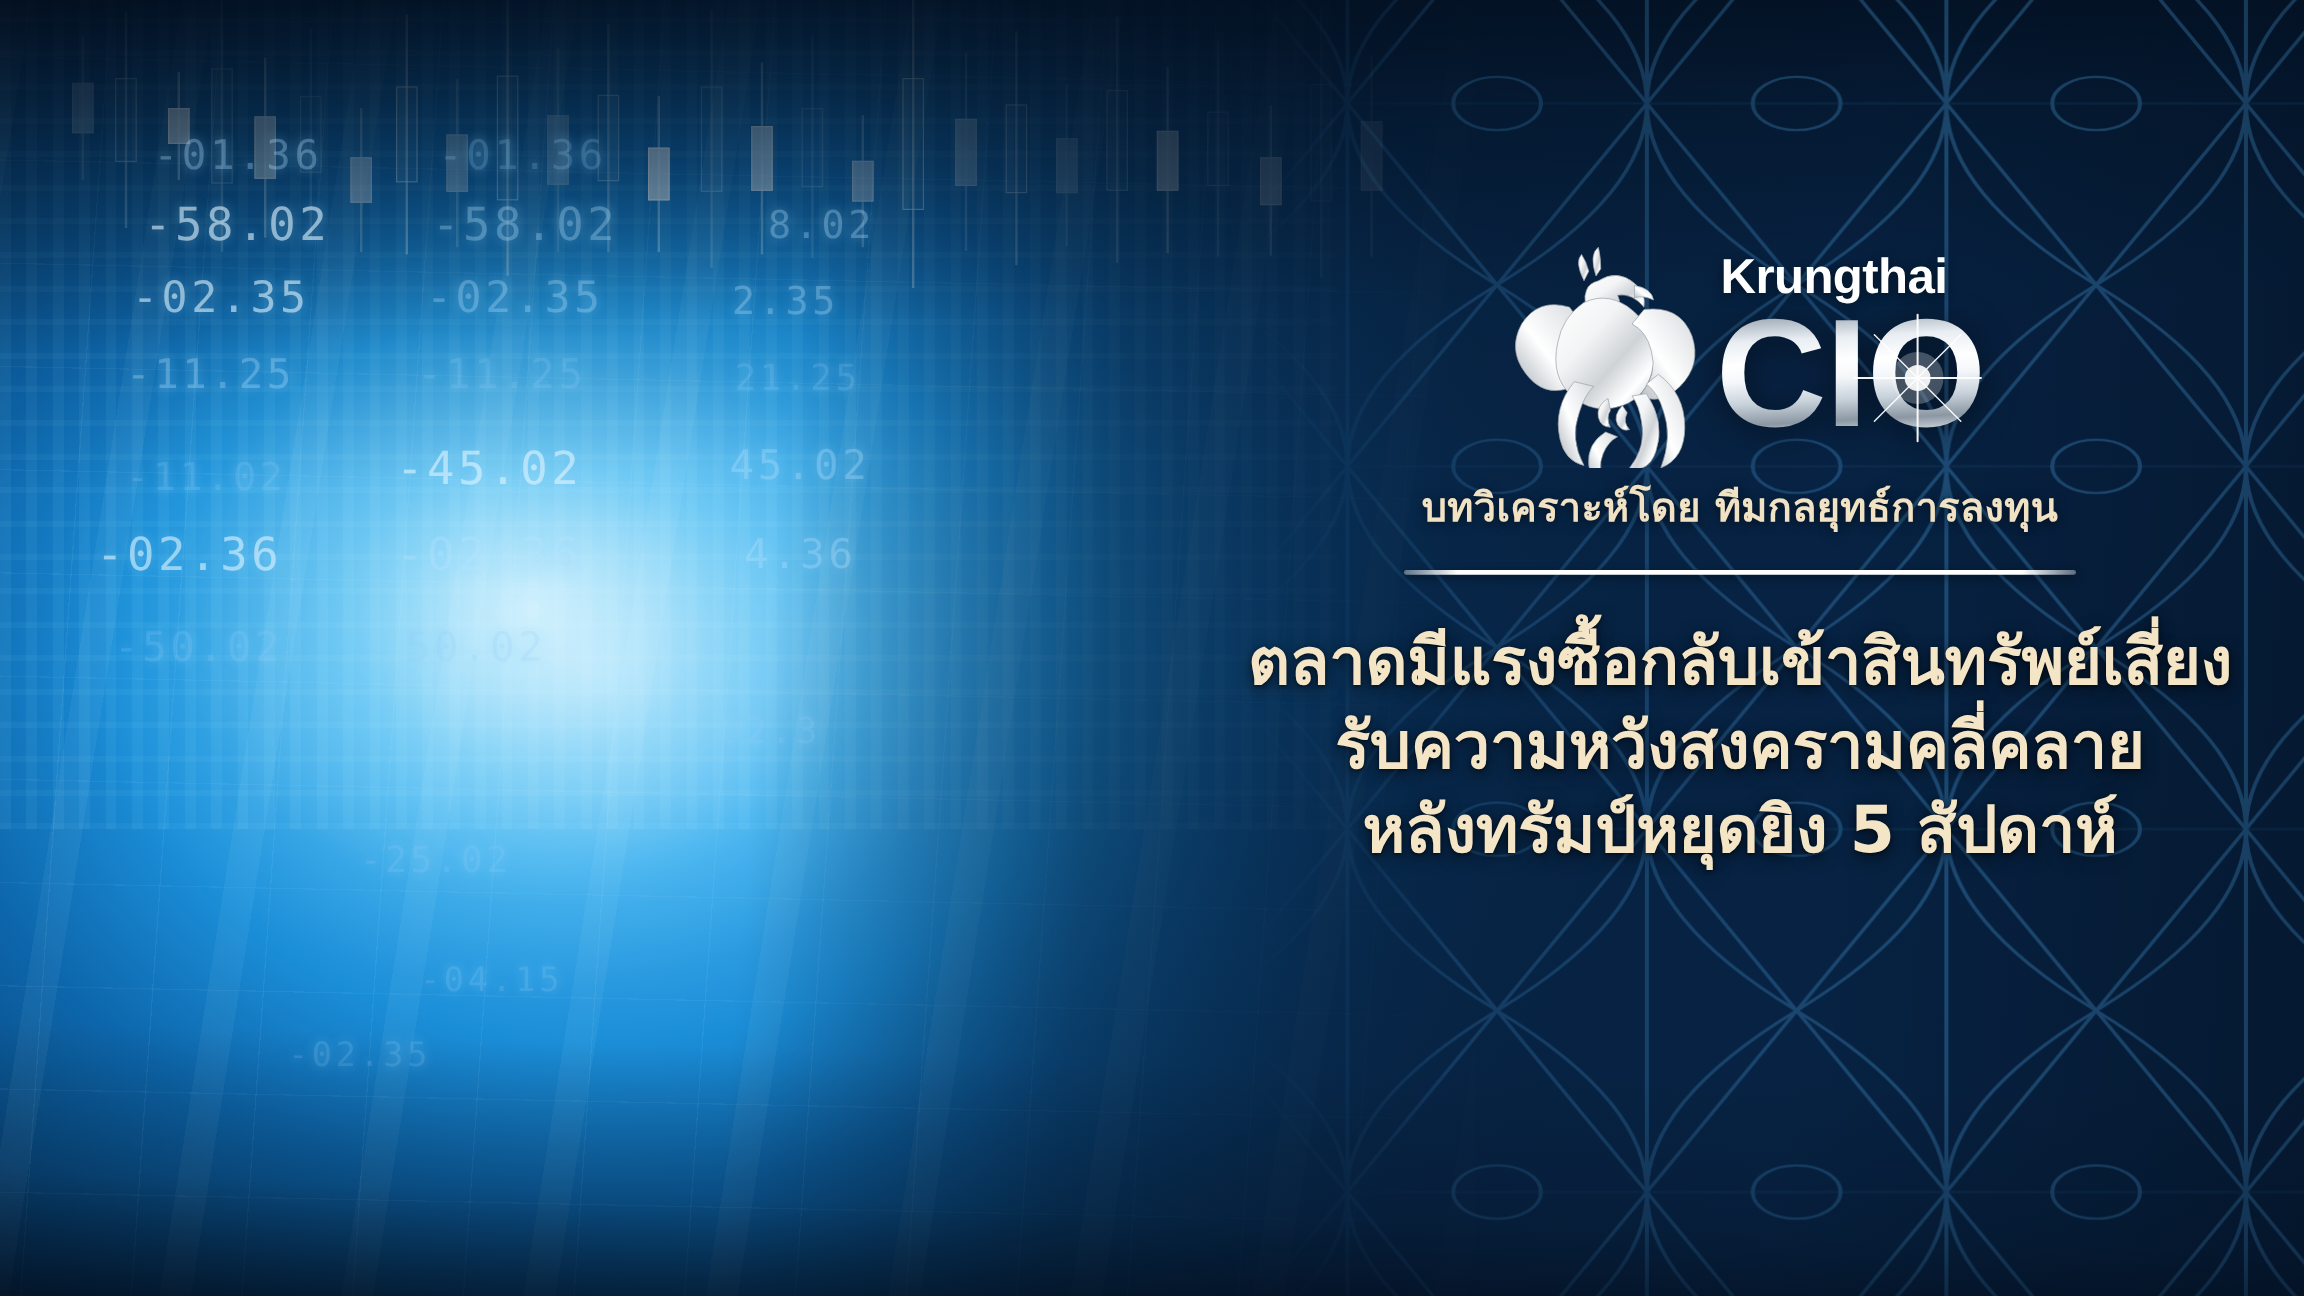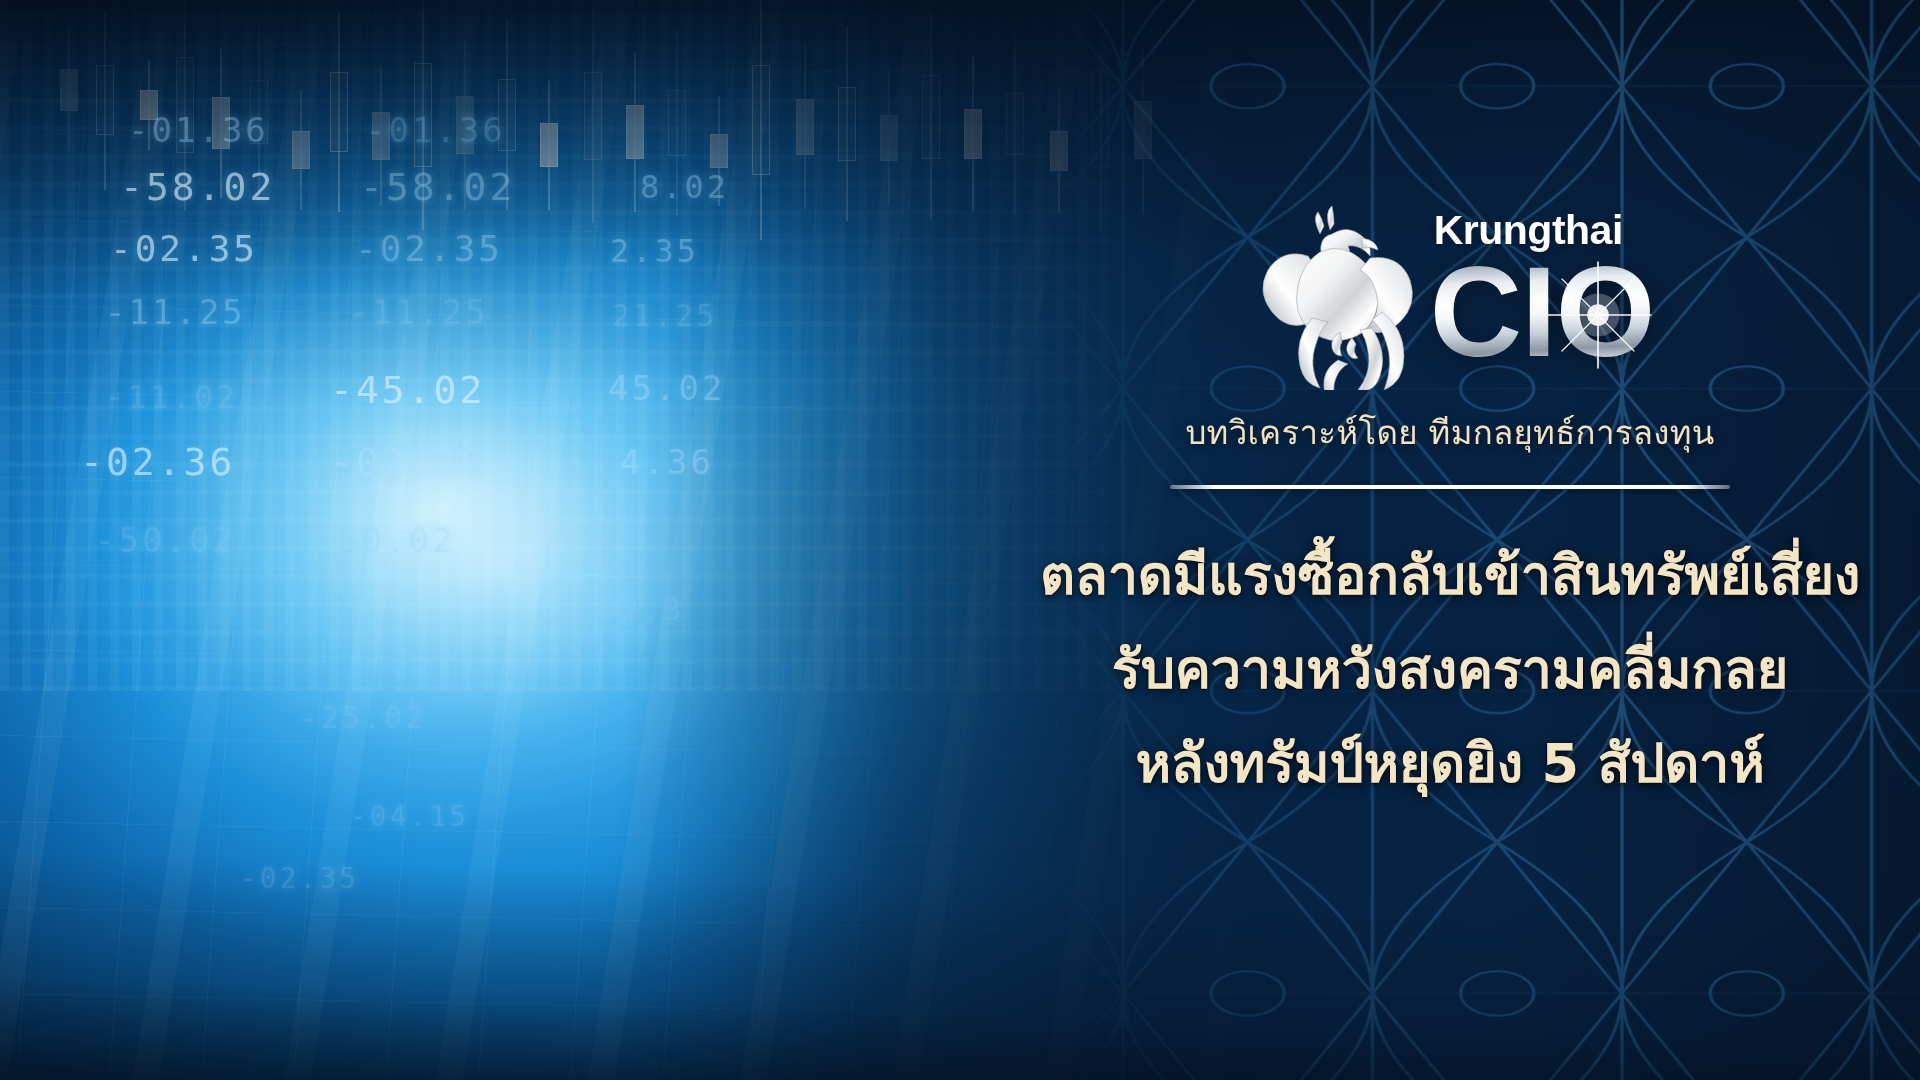--- a/index.html
+++ b/index.html
@@ -134,44 +134,43 @@
     -webkit-text-fill-color:transparent; color:transparent;
     filter:drop-shadow(0 4px 14px rgba(0,0,0,.5));
     position:relative;
   }
   .sparkle {
     position:absolute; right:-4px; top:2px;
     width:120px; height:120px; pointer-events:none;
   }
 
   .subtitle {
-    margin-top:16px;
+    margin-top:6px;
     font-family:"DejaVu Sans", sans-serif;
     font-size:33px;
-    font-weight:400;
+    font-weight:700;
     color:#f1e2c4;
     letter-spacing:.3px;
     text-shadow:0 2px 9px rgba(0,0,0,.55);
     white-space:nowrap;
   }
 
   .divider {
     margin-top:26px;
     width:560px; height:4px;
     background:linear-gradient(90deg, rgba(255,255,255,.35) 0%, #ffffff 8%, #ffffff 92%, rgba(255,255,255,.35) 100%);
     box-shadow:0 2px 7px rgba(0,0,0,.5);
     border-radius:2px;
   }
 
   .headline {
-    margin-top:52px;
+    margin-top:38px;
     display:flex; flex-direction:column;
     align-items:center; justify-content:center;
     text-align:left;
-    gap:24px;
   }
   .headline-line {
     font-family:"DejaVu Sans", sans-serif;
     font-weight:bold;
     font-size:54px;
     line-height:1.30;
     color:#f4e5c6;
     letter-spacing:-0.2px;
     white-space:nowrap;
     text-shadow:
@@ -635,17 +634,17 @@
         </div>
       </div>
     </div>
 
     <div class="subtitle">บทวิเคราะห์โดย ทีมกลยุทธ์การลงทุน</div>
 
     <div class="divider"></div>
 
     <div class="headline">
       <div class="headline-line">ตลาดมีแรงซื้อกลับเข้าสินทรัพย์เสี่ยง</div>
-      <div class="headline-line">รับความหวังสงครามคลี่มกลย</div>
+      <div class="headline-line">รับความหวังสงครามคลี่คลาย</div>
       <div class="headline-line">หลังทรัมป์หยุดยิง 5 สัปดาห์</div>
     </div>
   </div>
 </div>
 
 </body></html>

